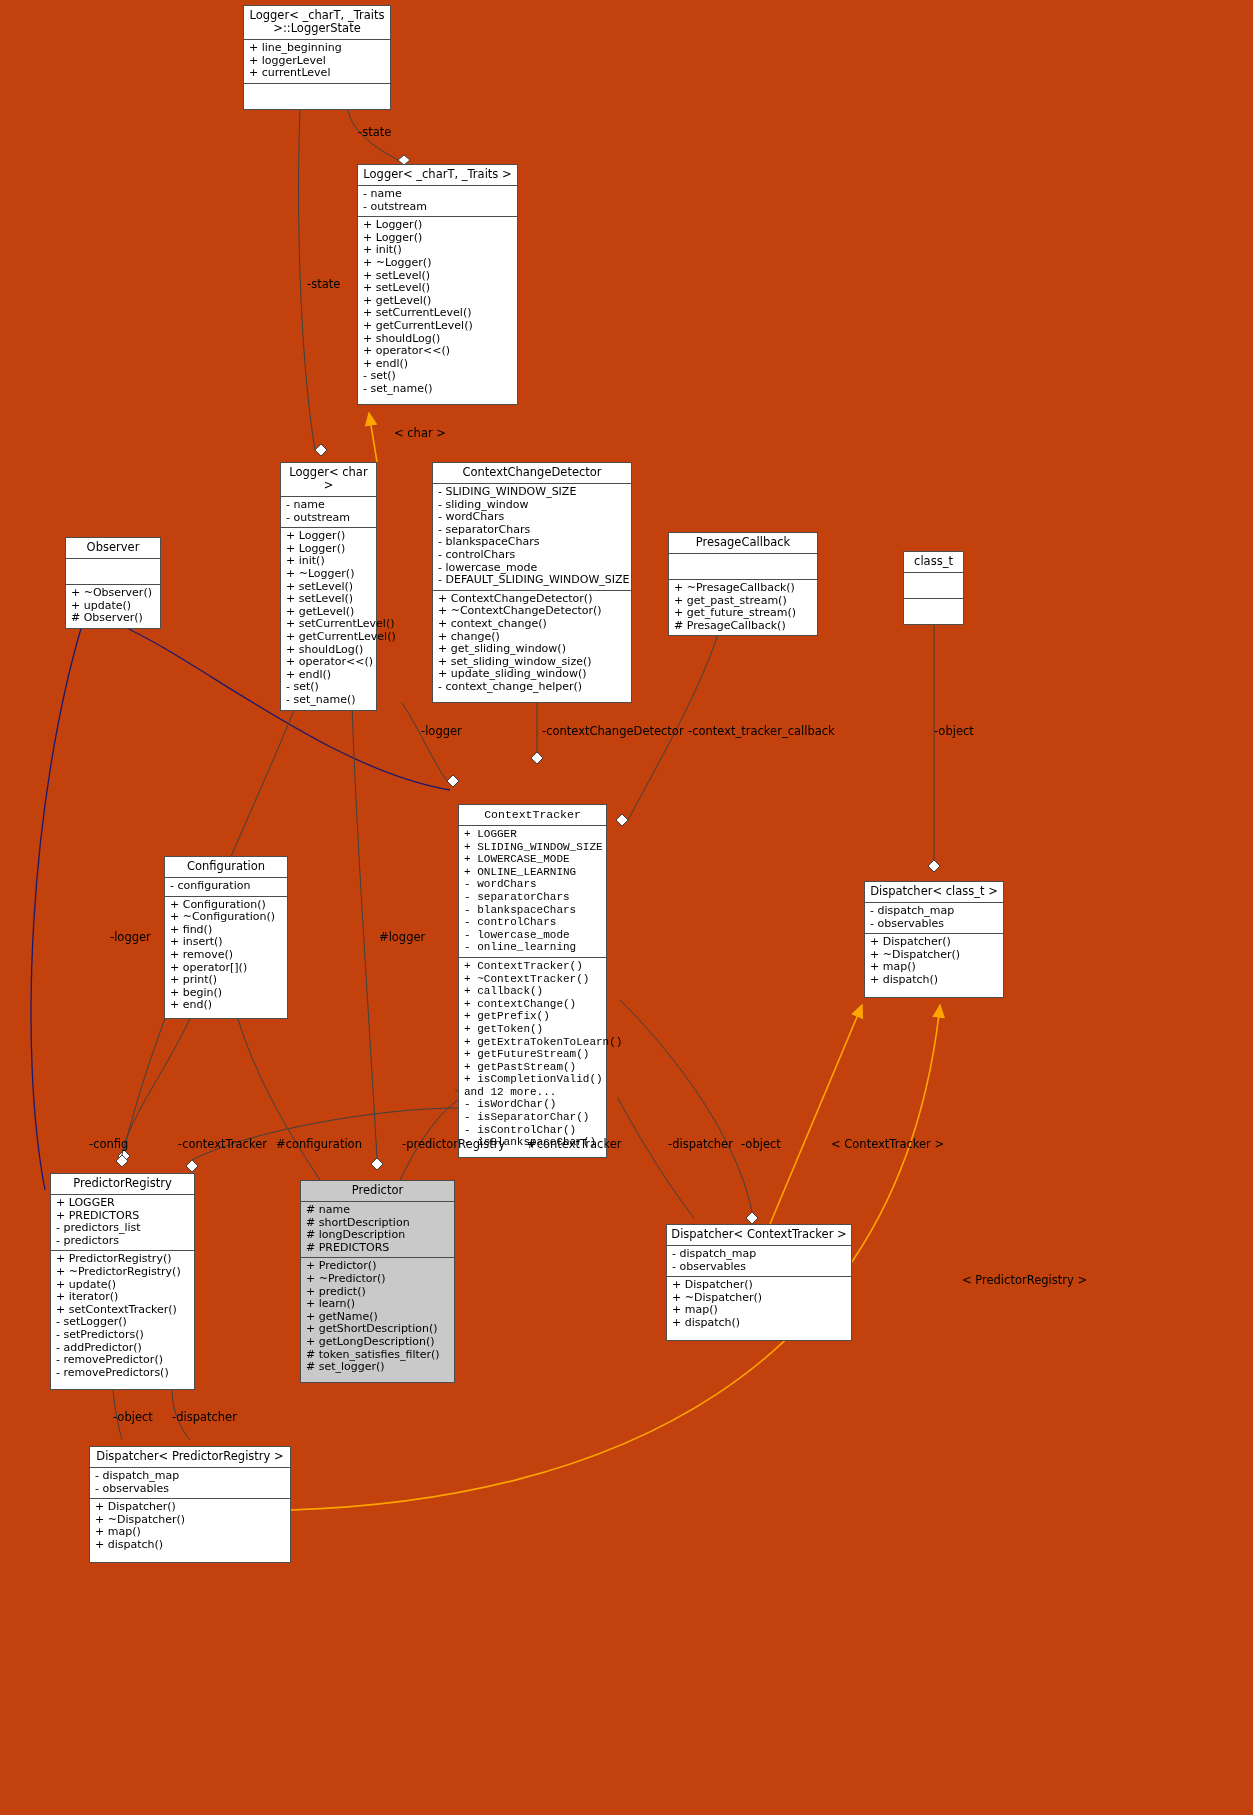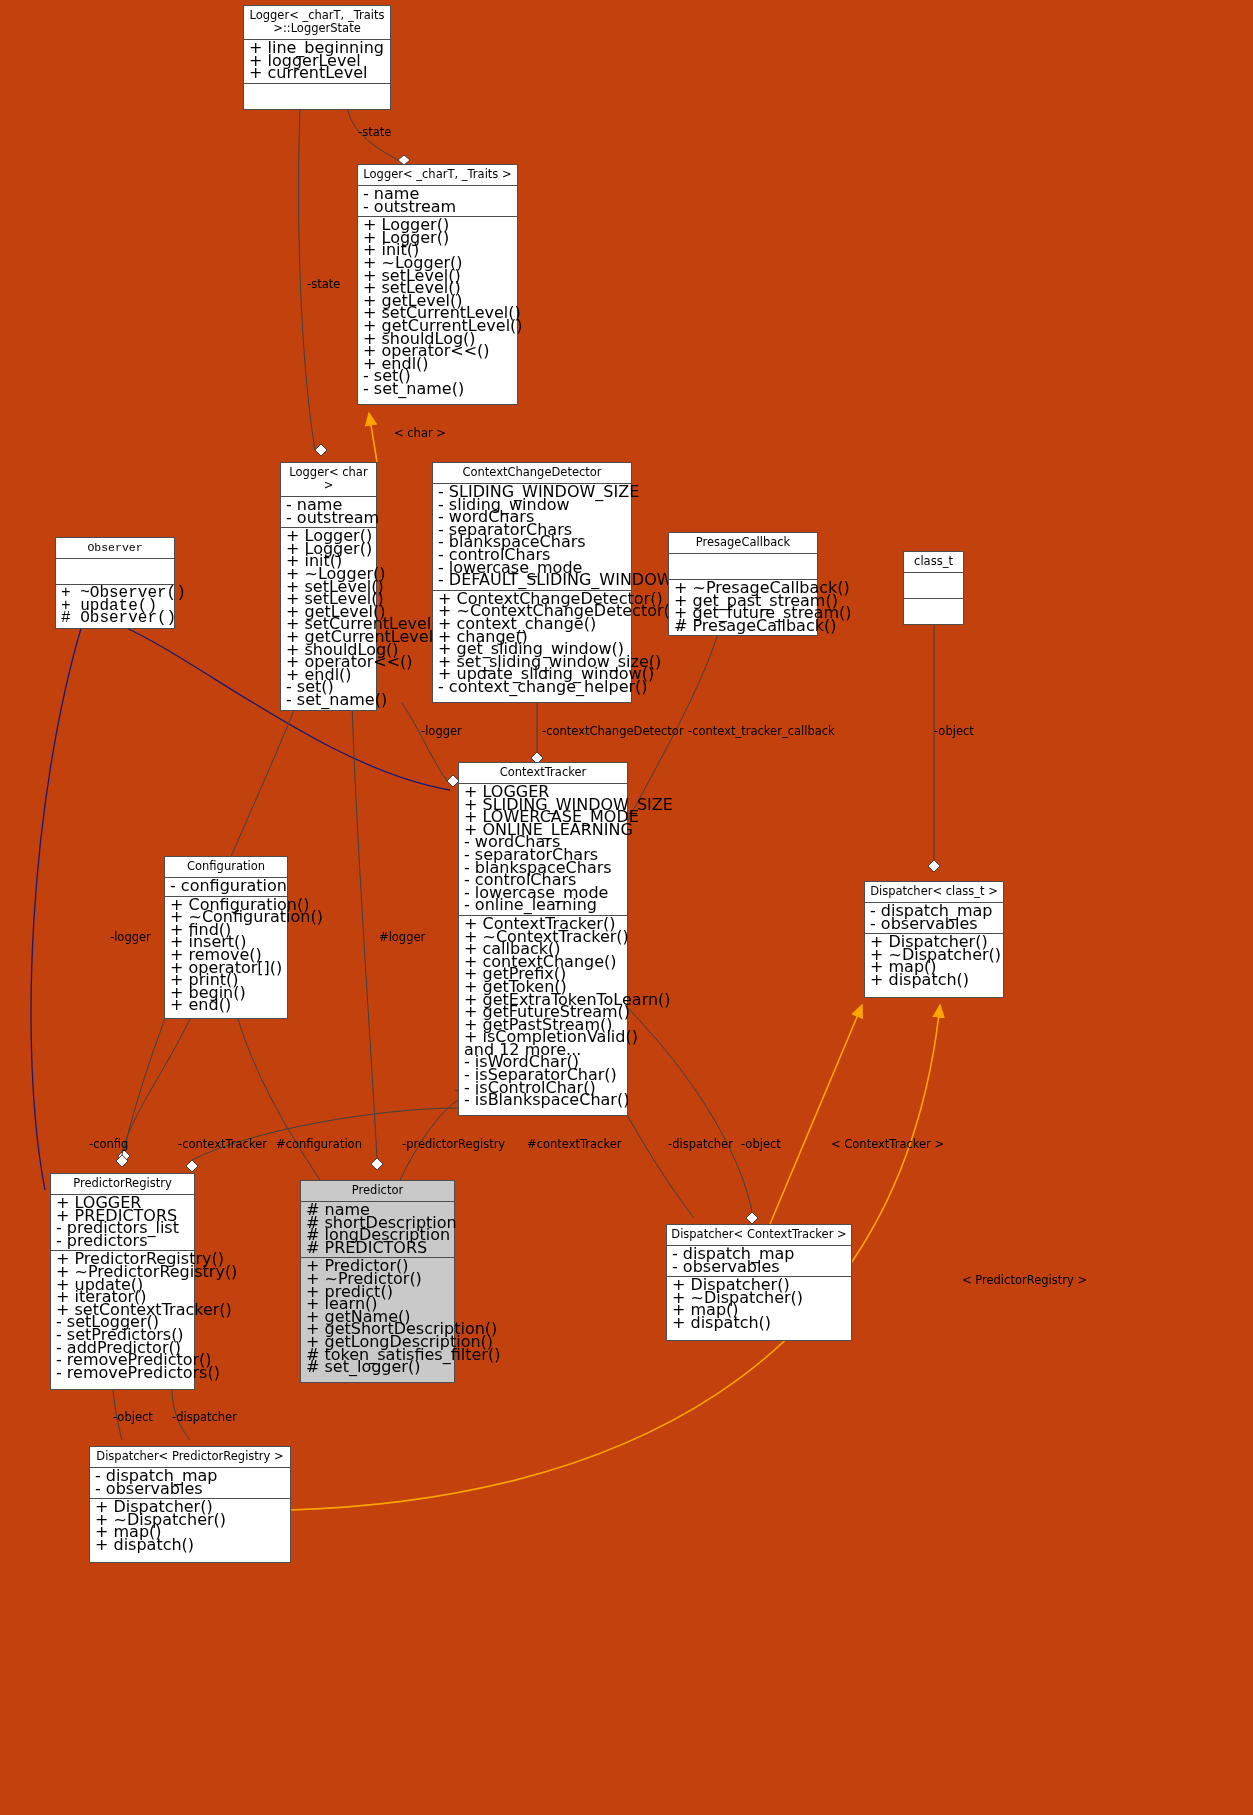--- a/index.html
+++ b/index.html
@@ -3,21 +3,21 @@
 <meta charset="utf-8">
 <style>
   html,body{margin:0;padding:0;background:#ffffff;}
   body{font-family:"DejaVu Sans","Liberation Sans",sans-serif;}
   #canvas{position:relative;width:1253px;height:1815px;overflow:hidden;background:#c2410c;}
   svg.edges{position:absolute;left:0;top:0;width:1253px;height:1815px;pointer-events:none;}
 
   .node{position:absolute;box-sizing:border-box;border:1px solid #4d4d4d;background:#ffffff;}
   .node .title{text-align:center;padding:3px 4px 4px 4px;font-size:11.5px;color:#000;line-height:13px;white-space:pre-line;}
   .node .sep{border-top:1px solid #4d4d4d;height:0;font-size:0;line-height:0;}
-  .node .members{padding:2px 5px 3px 5px;font-size:16px;line-height:12.6px;color:#000;}
+  .node .members{padding:2px 5px 3px 5px;font-size:11px;line-height:12.6px;color:#000;}
   .node .members div{white-space:nowrap;}
   .node .empty{height:20px;}
   .node.shaded{background:#c9c9c9;}
   .node.shaded .title{background:#c9c9c9;}
 
   .elabel{position:absolute;font-size:11.5px;color:#000;white-space:nowrap;line-height:12px;}
 </style>
 </head>
 <body>
 
@@ -212,21 +212,21 @@
           <div>+ ContextChangeDetector()</div>
           <div>+ ~ContextChangeDetector()</div>
           <div>+ context_change()</div>
           <div>+ change()</div>
           <div>+ get_sliding_window()</div>
           <div>+ set_sliding_window_size()</div>
           <div>+ update_sliding_window()</div>
           <div>- context_change_helper()</div>
         </div>
       </div>
-      <div class="node" style="left: 55px; top: 537px; width: 120px; min-height: 88px; font-family: Liberation Mono, monospace;">
+      <div class="node" style="left: 65px; top: 537px; width: 96px; min-height: 88px;">
         <div class="title">Observer</div>
         <div class="sep"></div>
         <div class="members empty"></div>
         <div class="sep"></div>
         <div class="members">
           <div>+ ~Observer()</div>
           <div>+ update()</div>
           <div># Observer()</div>
         </div>
       </div>
@@ -242,21 +242,21 @@
           <div># PresageCallback()</div>
         </div>
       </div>
       <div class="node" style="left: 903px; top: 551px; width: 61px; min-height: 46px;">
         <div class="title">class_t</div>
         <div class="sep"></div>
         <div class="members empty"></div>
         <div class="sep"></div>
         <div class="members empty"></div>
       </div>
-      <div class="node" style="left: 458px; top: 762px; width: 170px; min-height: 354px;">
+      <div class="node" style="left: 458px; top: 804px; width: 149px; min-height: 354px; font-family: Liberation Mono, monospace;">
         <div class="title">ContextTracker</div>
         <div class="sep"></div>
         <div class="members">
           <div>+ LOGGER</div>
           <div>+ SLIDING_WINDOW_SIZE</div>
           <div>+ LOWERCASE_MODE</div>
           <div>+ ONLINE_LEARNING</div>
           <div>- wordChars</div>
           <div>- separatorChars</div>
           <div>- blankspaceChars</div>

